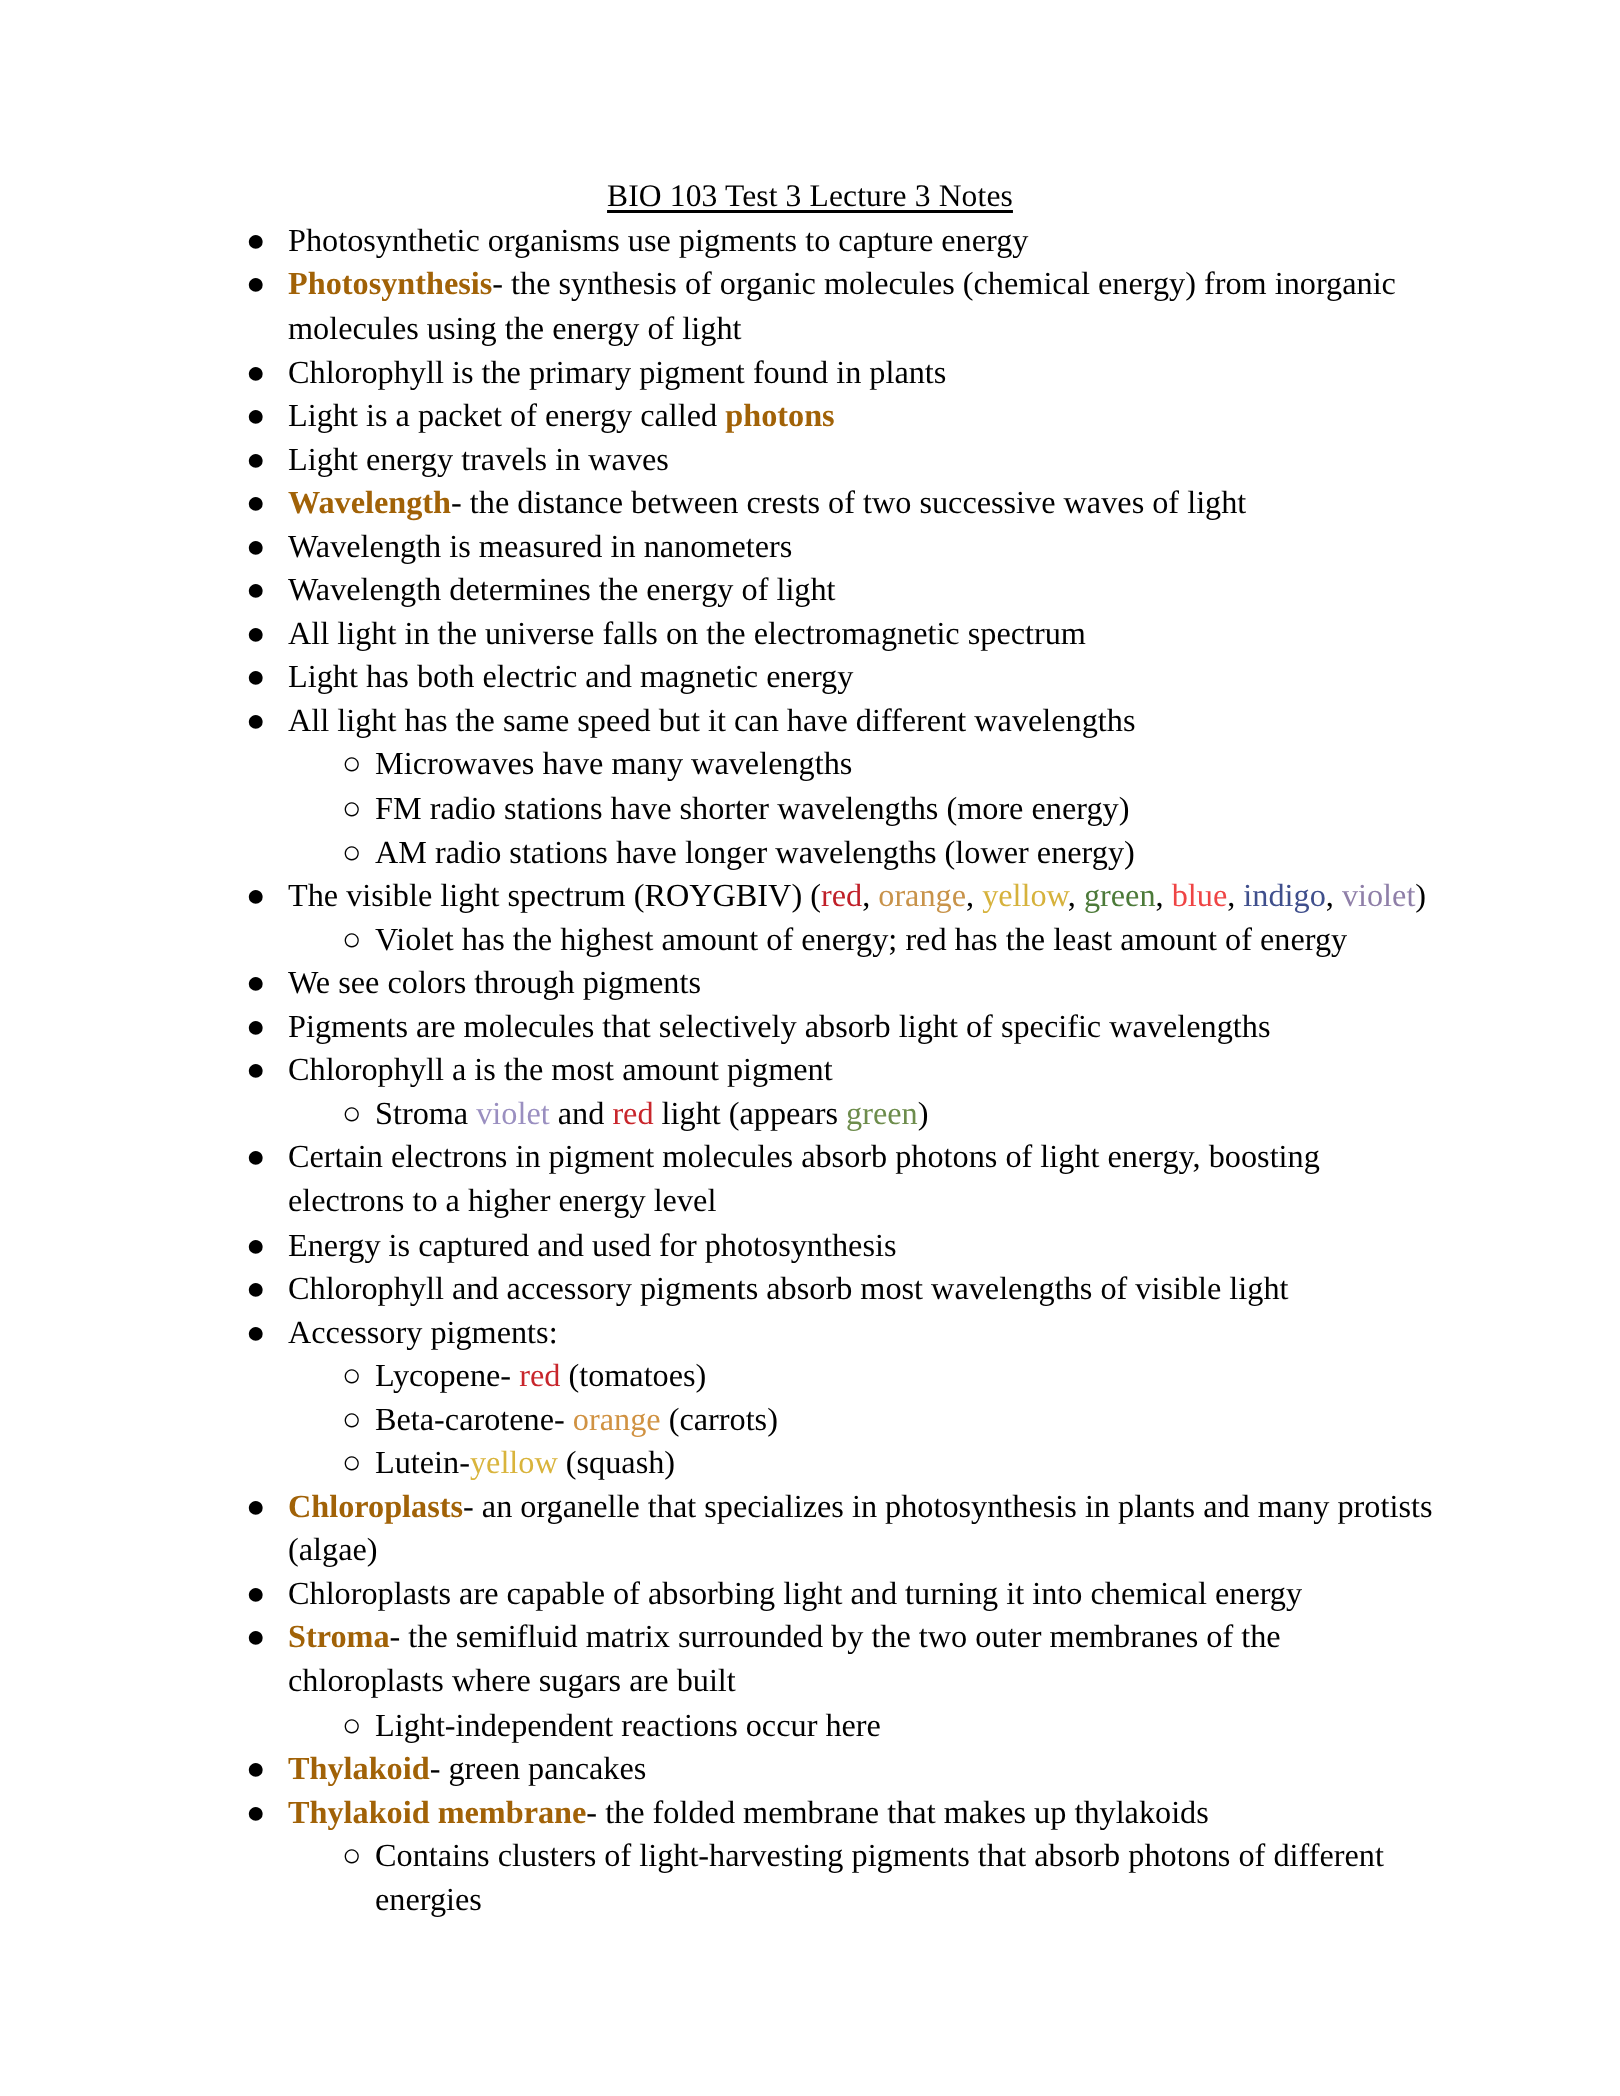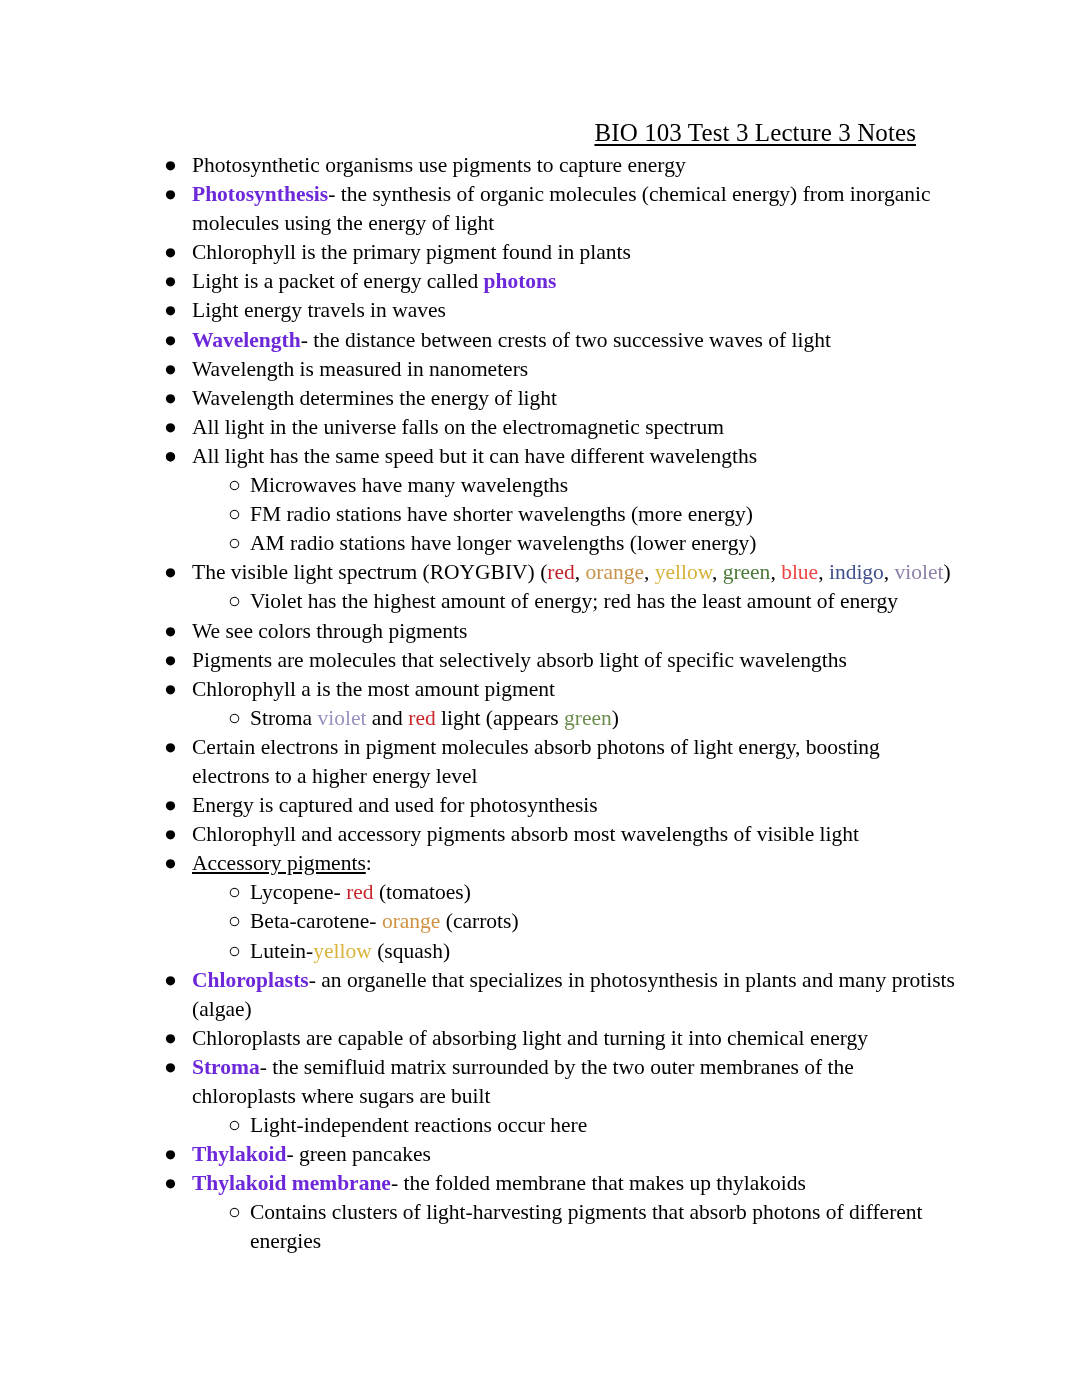--- a/index.html
+++ b/index.html
@@ -15,22 +15,22 @@
     overflow: hidden;
   }
   .page {
     position: relative;
     width: 1080px;
     height: 1397px;
     box-sizing: border-box;
     padding: 118px 120px 0 164px;
   }
   .doc-title {
-    text-align: right;
-    font-size: 25px;
+    text-align: center;
+    font-size: 21px;
     line-height: 1.16;
     font-weight: normal;
     text-decoration: underline;
     text-underline-offset: 3px;
     margin: 0 0 4px 0;
     letter-spacing: 0.1px;
     padding-right: 44px;
   }
   ul.lvl1 {
     list-style: none;
@@ -67,25 +67,24 @@
   }
   ul.lvl2 > li.subbullet > .marker {
     position: absolute;
     left: 0;
     top: 0;
     font-size: 21.5px;
     line-height: 29.1px;
     color: #000;
   }
   .term {
-    color: #6d28d9;
+    color: #a16207;
     font-weight: bold;
   }
   .underline {
-    text-decoration: underline;
     text-underline-offset: 2px;
     text-align: center;
   }
   .c-red      { color: #c01f28; }
   .c-red2     { color: #c8252b; }
   .c-orange   { color: #c8934a; }
   .c-orange2  { color: #d09242; }
   .c-yellow   { color: #d6b23c; }
   .c-yellow2  { color: #d9b43c; }
   .c-green    { color: #4c7a39; }
@@ -144,20 +143,21 @@
       <span>Wavelength determines the energy of light</span>
     </li>
 
     <li class="bullet">
       <span class="marker">●</span>
       <span>All light in the universe falls on the electromagnetic spectrum</span>
     </li>
 
     <li class="bullet">
       <span class="marker">●</span>
+      <span>Light has both electric and magnetic energy</span>
     </li>
 
     <li class="bullet">
       <span class="marker">●</span>
       <span>All light has the same speed but it can have different wavelengths</span>
       <ul class="lvl2">
         <li class="subbullet">
           <span class="marker">○</span>
           <span>Microwaves have many wavelengths</span>
         </li>

